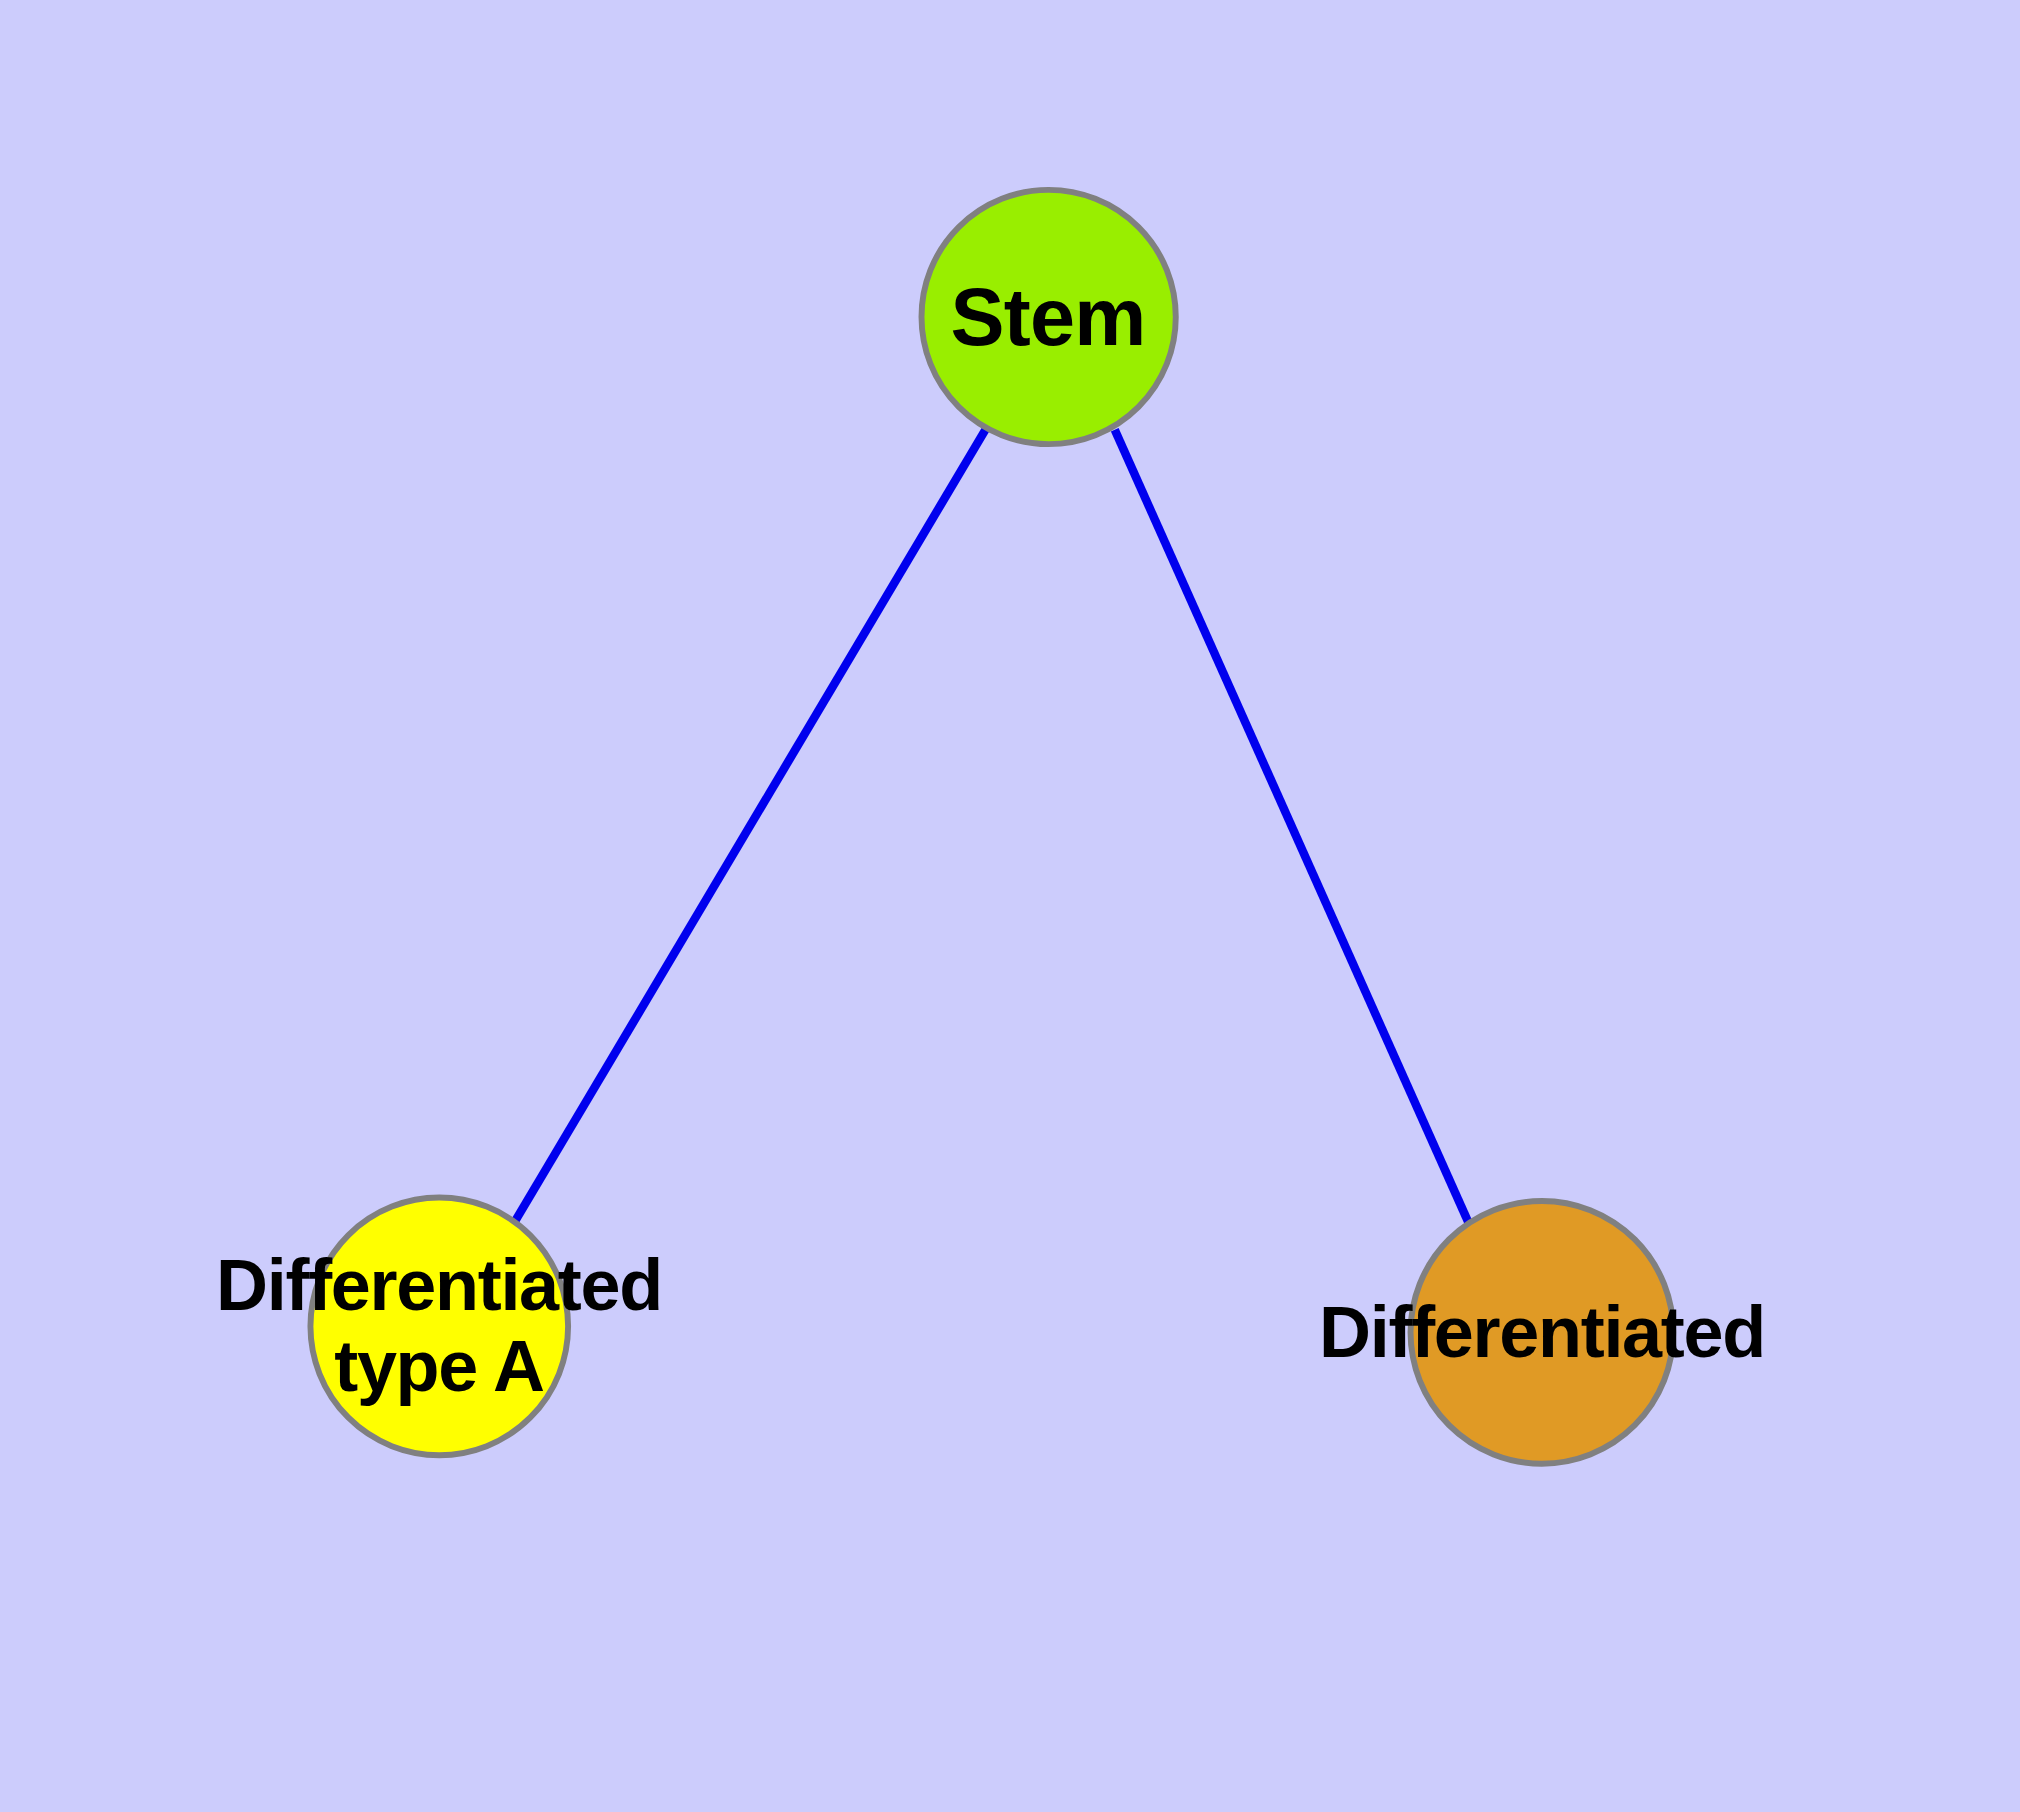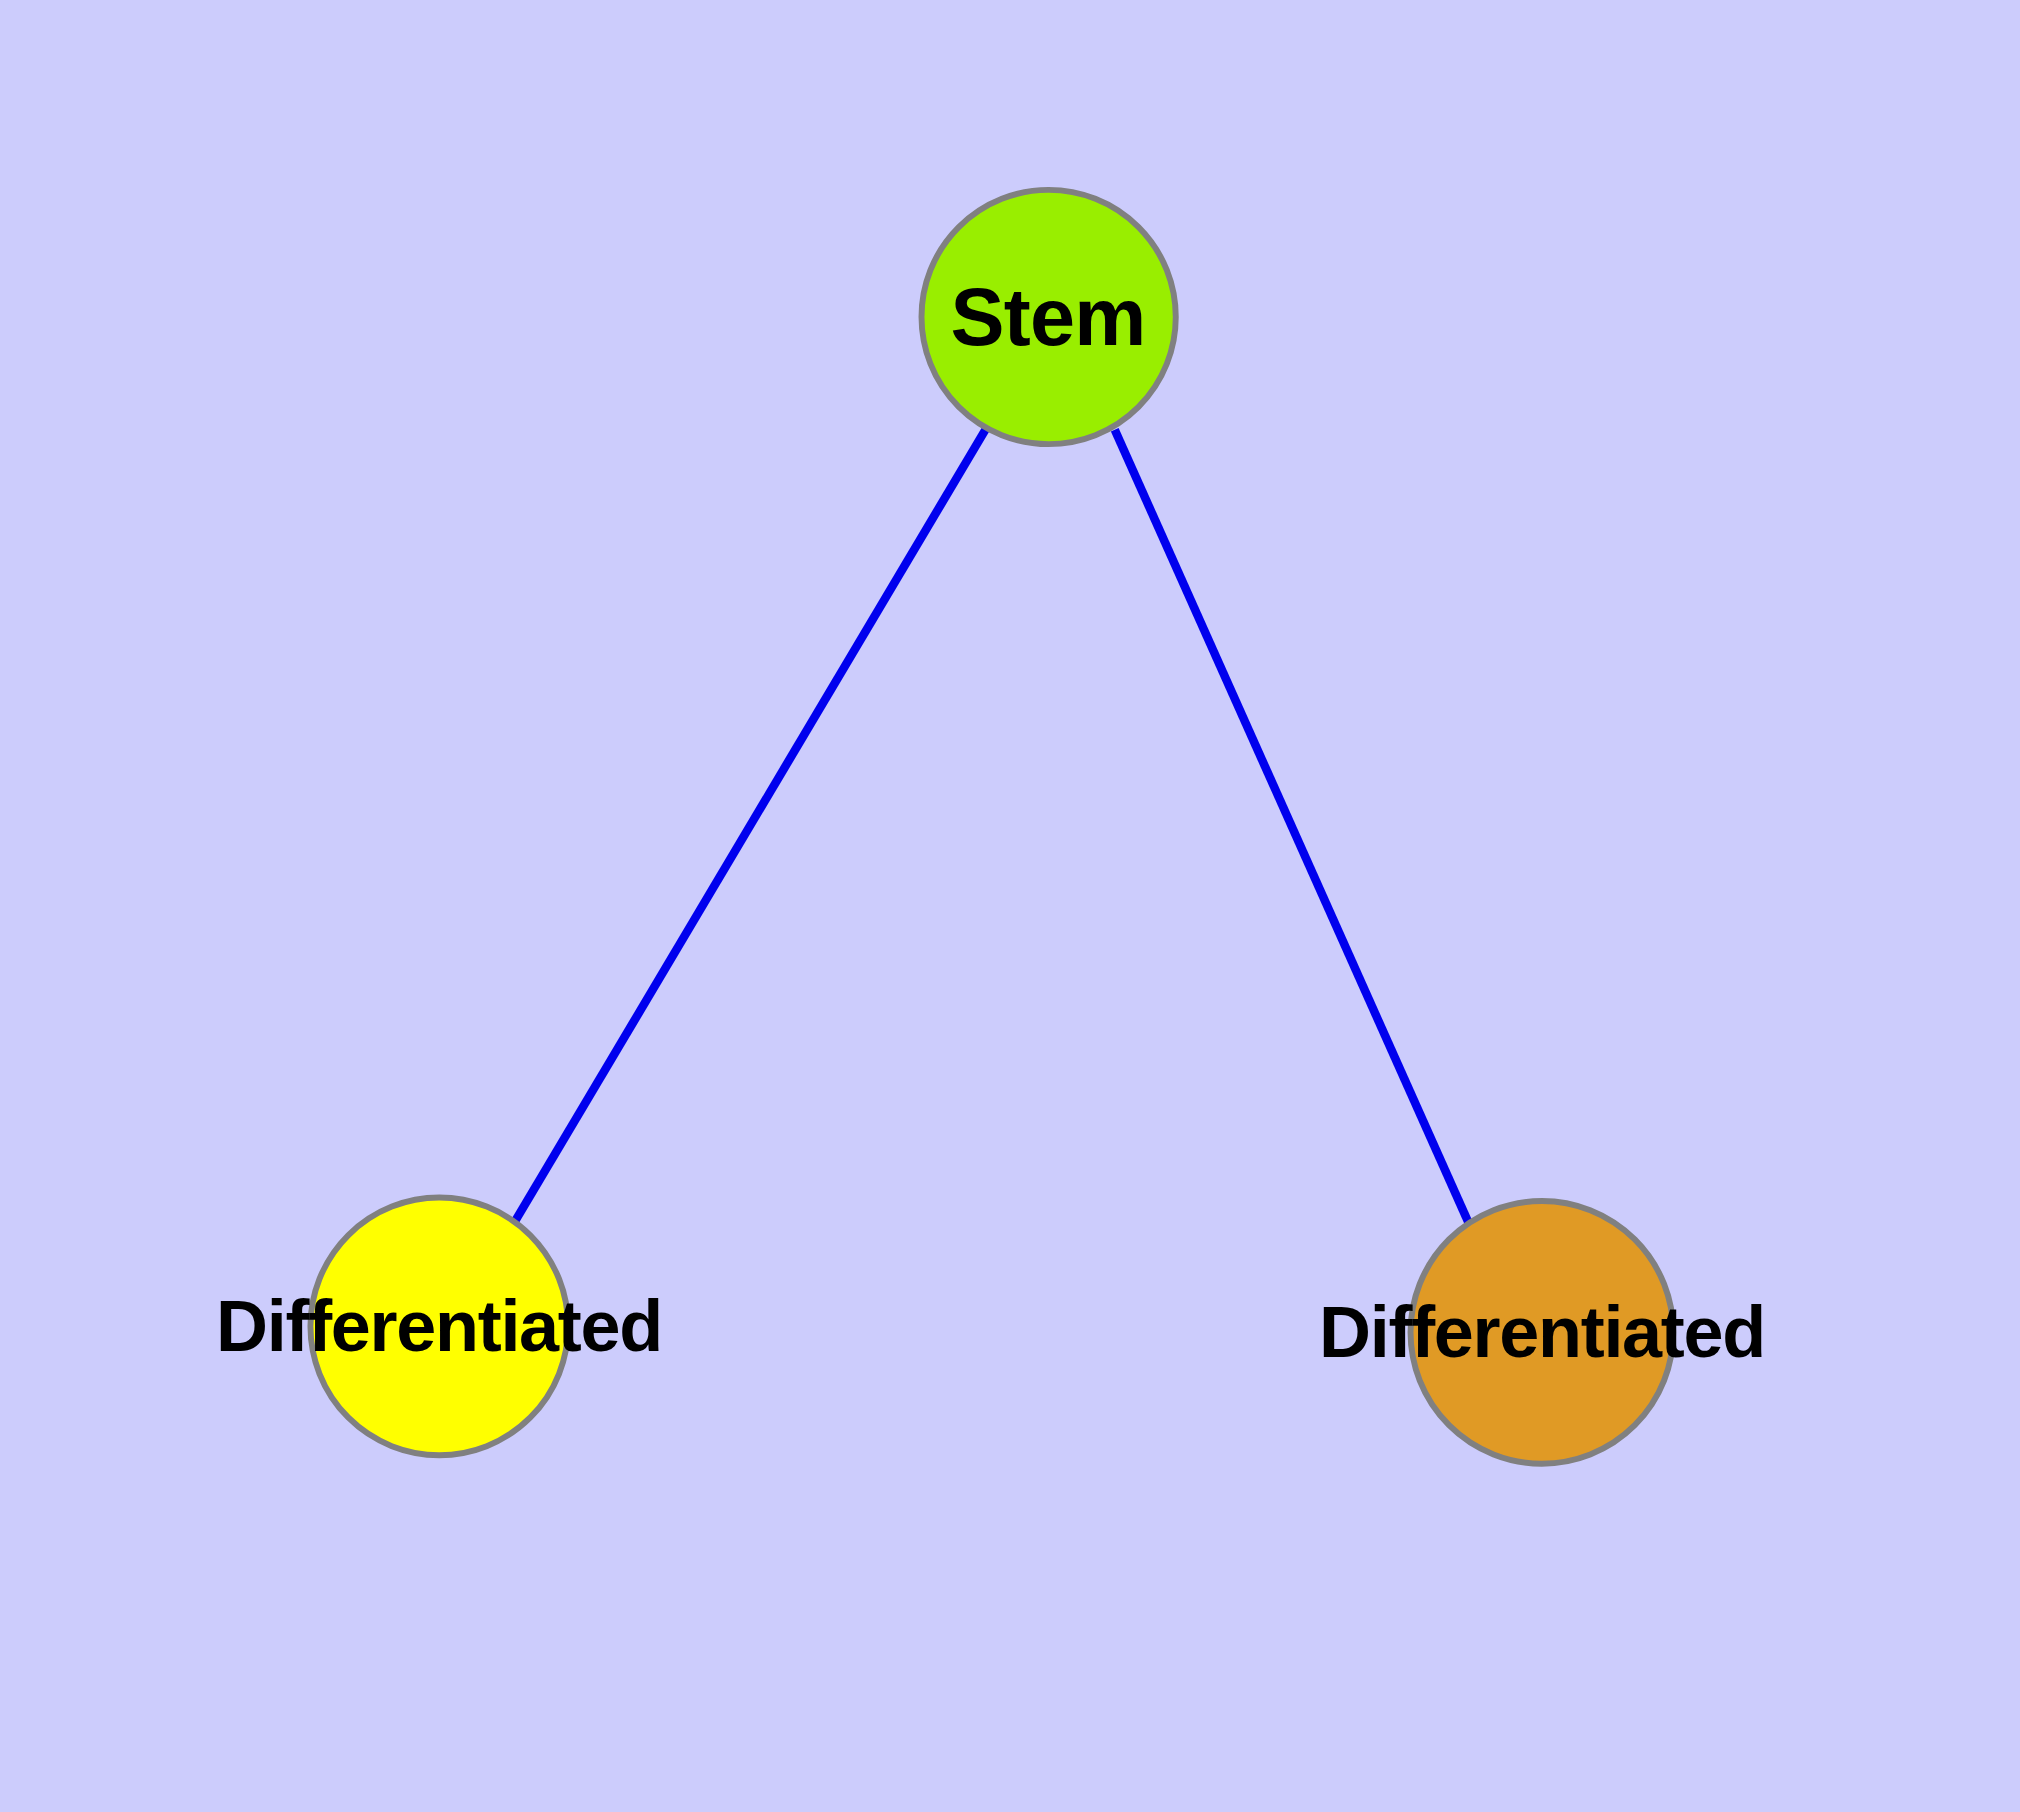--- a/index.html
+++ b/index.html
@@ -57,18 +57,18 @@
       </g>
     <g id="nodes-layer">
         <circle cx="1237" cy="374" r="150" fill="#99ee00" stroke="#808080" stroke-width="7"></circle>
         <circle cx="518" cy="1565" r="152" fill="#ffff00" stroke="#808080" stroke-width="7"></circle>
         <circle cx="1819" cy="1572" r="155" fill="#e09a25" stroke="#808080" stroke-width="7"></circle>
       </g>
   </svg>
 
   <div id="labels-layer">
       <div class="node-label node-label-stem" style="left: 1048px; top: 317px; color: rgb(0, 0, 0);"><div>Stem</div></div>
-      <div class="node-label node-label-multi" style="left: 439px; top: 1326px; color: rgb(0, 0, 0);"><div>Differentiated</div></div>
+      <div class="node-label node-label-multi" style="left: 439px; top: 1326px; color: rgb(0, 0, 0);"><div>Differentiated</div><div>type A</div></div>
       <div class="node-label node-label-multi" style="left: 1542px; top: 1332px; color: rgb(0, 0, 0);"><div>Differentiated</div></div>
     </div>
 
 </div>
 
 
 </body></html>

